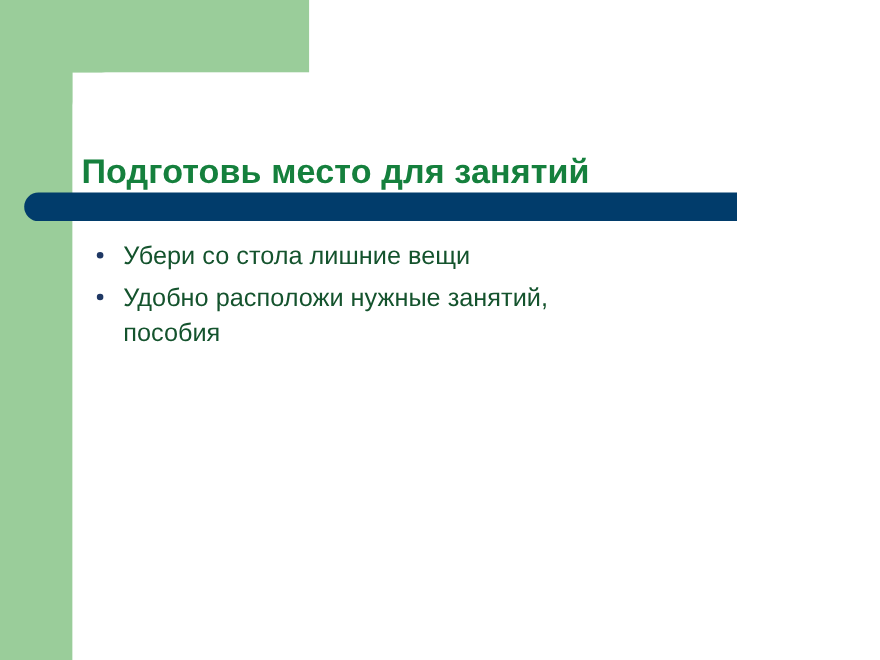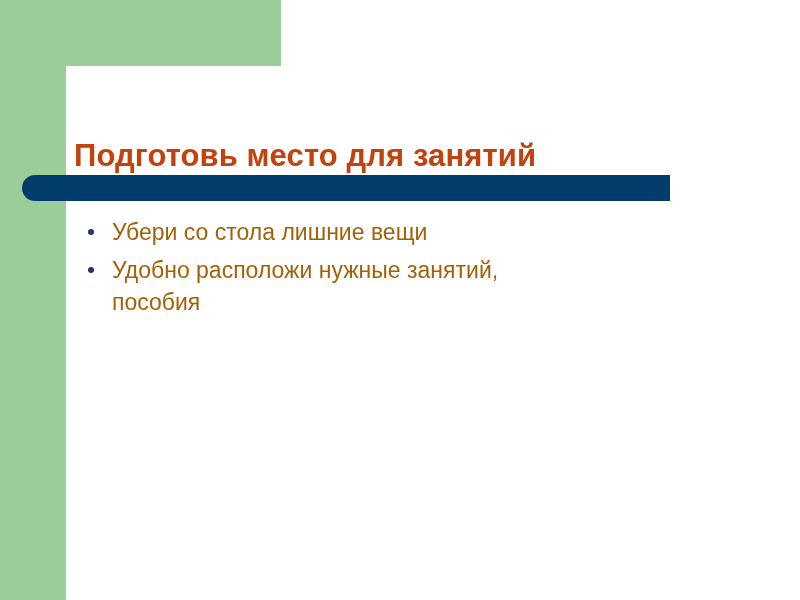--- a/index.html
+++ b/index.html
@@ -52,21 +52,21 @@
   }
 
   
   .slide-title {
     position: absolute;
     left: 74px;
     top: 116px;
     width: 700px;
     font-size: 31px;
     font-weight: bold;
-    color: #c2410c;
+    color: #15803d;
     letter-spacing: 0.1px;
     line-height: 1.25;
     white-space: nowrap;
   }
 
   
   .navy-bar {
     position: absolute;
     left: 22px;
     top: 175px;
@@ -86,21 +86,21 @@
     list-style: none;
     margin: 0;
     padding: 0;
   }
   .bullet-item {
     position: relative;
     padding-left: 28px;
     margin-bottom: 6px;
     font-size: 23px;
     line-height: 32px;
-    color: #a16207;
+    color: #14532d;
   }
   .bullet-marker {
     position: absolute;
     left: 4px;
     top: 13px;
     width: 6px;
     height: 6px;
     border-radius: 50%;
     background: #1f3864;
   }

